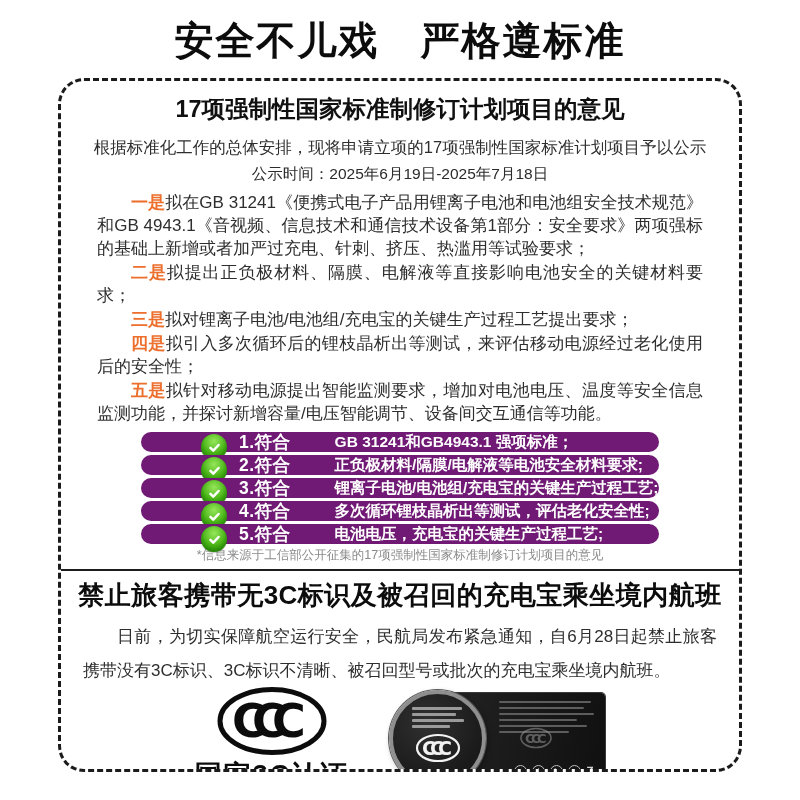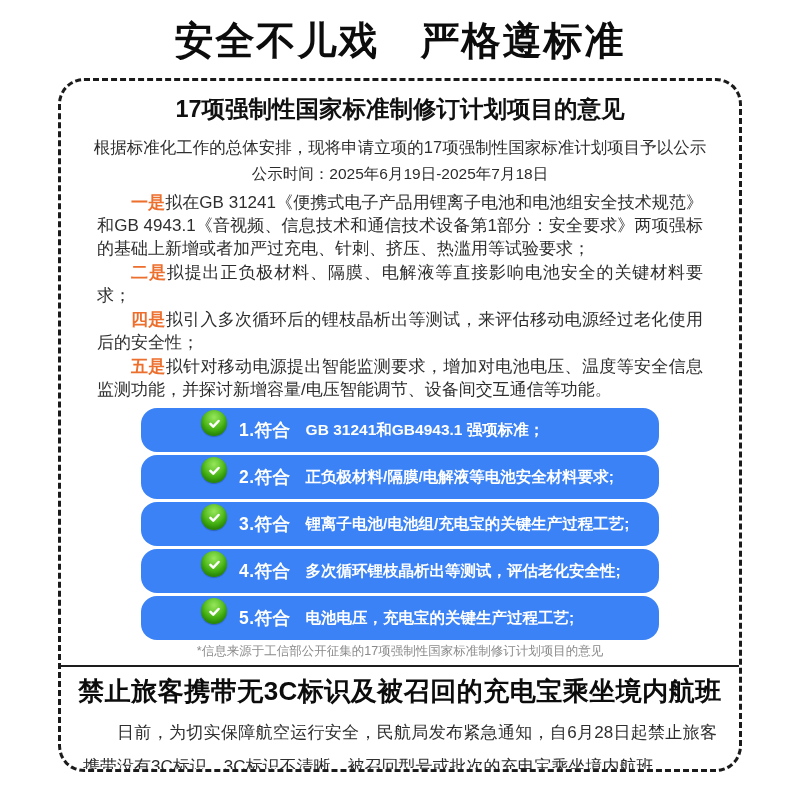--- a/index.html
+++ b/index.html
@@ -22,23 +22,23 @@
   .h1 {
     text-align:center; font-size:23.5px; font-weight:800; color:#101010;
     margin:4px 0 7px; white-space:nowrap;
   }
   .intro { font-size:16.5px; text-align:center; margin:12px -12px 5px; color:#2e2e2e; white-space:nowrap; }
   .pub-date { text-align:center; font-size:15.5px; color:#2b2b2b; margin:0 0 6px; }
   .point { font-size:17px; line-height:23px; text-indent:2em; margin:0 16px 1px; color:#2e2e2e; text-align:justify; }
   .lead { color:#ED6F2D; font-weight:700; }
   .bars { width:518px; margin:7px auto 3px; }
   .bar {
-    position:relative; height:44px; border-radius:16px; background:#3b82f6;
+    position:relative; height:20px; border-radius:16px; background:#701a75;
     margin-bottom:3px; display:flex; align-items:center;
-    padding-left:98px; color:#ffffff;
+    padding-left:98px; color:#ffffff;gap:29px;
   }
   .check {
     position:absolute; left:60px; top:2px; width:26px; height:26px; border-radius:50%;
     background:radial-gradient(circle at 50% 28%, #96e65a, #45b313 55%, #2f9e0a);
     box-shadow:inset 0 -3px 4px rgba(10,70,0,.4), 0 1px 1px rgba(0,0,0,.25);
     display:flex; align-items:center; justify-content:center;
   }
   .check svg { width:15px; height:15px; display:block; }
   .bar-label { font-weight:700; font-size:17.5px; margin-right:15px; letter-spacing:.5px; white-space:nowrap; }
   .bar-text { font-size:15.5px; white-space:nowrap;font-weight:bold; }
@@ -86,20 +86,21 @@
   <div class="main-title">安全不儿戏　严格遵标准</div>
 
   <div class="card">
 
     <div class="h1">17项强制性国家标准制修订计划项目的意见</div>
     <div class="intro">根据标准化工作的总体安排，现将申请立项的17项强制性国家标准计划项目予以公示</div>
     <div class="pub-date">公示时间：2025年6月19日-2025年7月18日</div>
 
     <p class="point"><span class="lead">一是</span><span>拟在GB 31241《便携式电子产品用锂离子电池和电池组安全技术规范》和GB 4943.1《音视频、信息技术和通信技术设备第1部分：安全要求》两项强标的基础上新增或者加严过充电、针刺、挤压、热滥用等试验要求；</span></p>
     <p class="point"><span class="lead">二是</span><span>拟提出正负极材料、隔膜、电解液等直接影响电池安全的关键材料要求；</span></p>
+    <p class="point"><span class="lead">三是</span><span>拟对锂离子电池/电池组/充电宝的关键生产过程工艺提出要求；</span></p>
     <p class="point"><span class="lead">四是</span><span>拟引入多次循环后的锂枝晶析出等测试，来评估移动电源经过老化使用后的安全性；</span></p>
     <p class="point"><span class="lead">五是</span><span>拟针对移动电源提出智能监测要求，增加对电池电压、温度等安全信息监测功能，并探讨新增容量/电压智能调节、设备间交互通信等功能。</span></p>
 
     <div class="bars">
       <div class="bar">
         <span class="check">
             <svg viewBox="0 0 24 24">
               <path d="M5.5 12.5l4.5 4.5 8.5-9" stroke="#ffffff" stroke-width="4" fill="none" stroke-linecap="round" stroke-linejoin="round"></path>
             </svg>
           </span>

